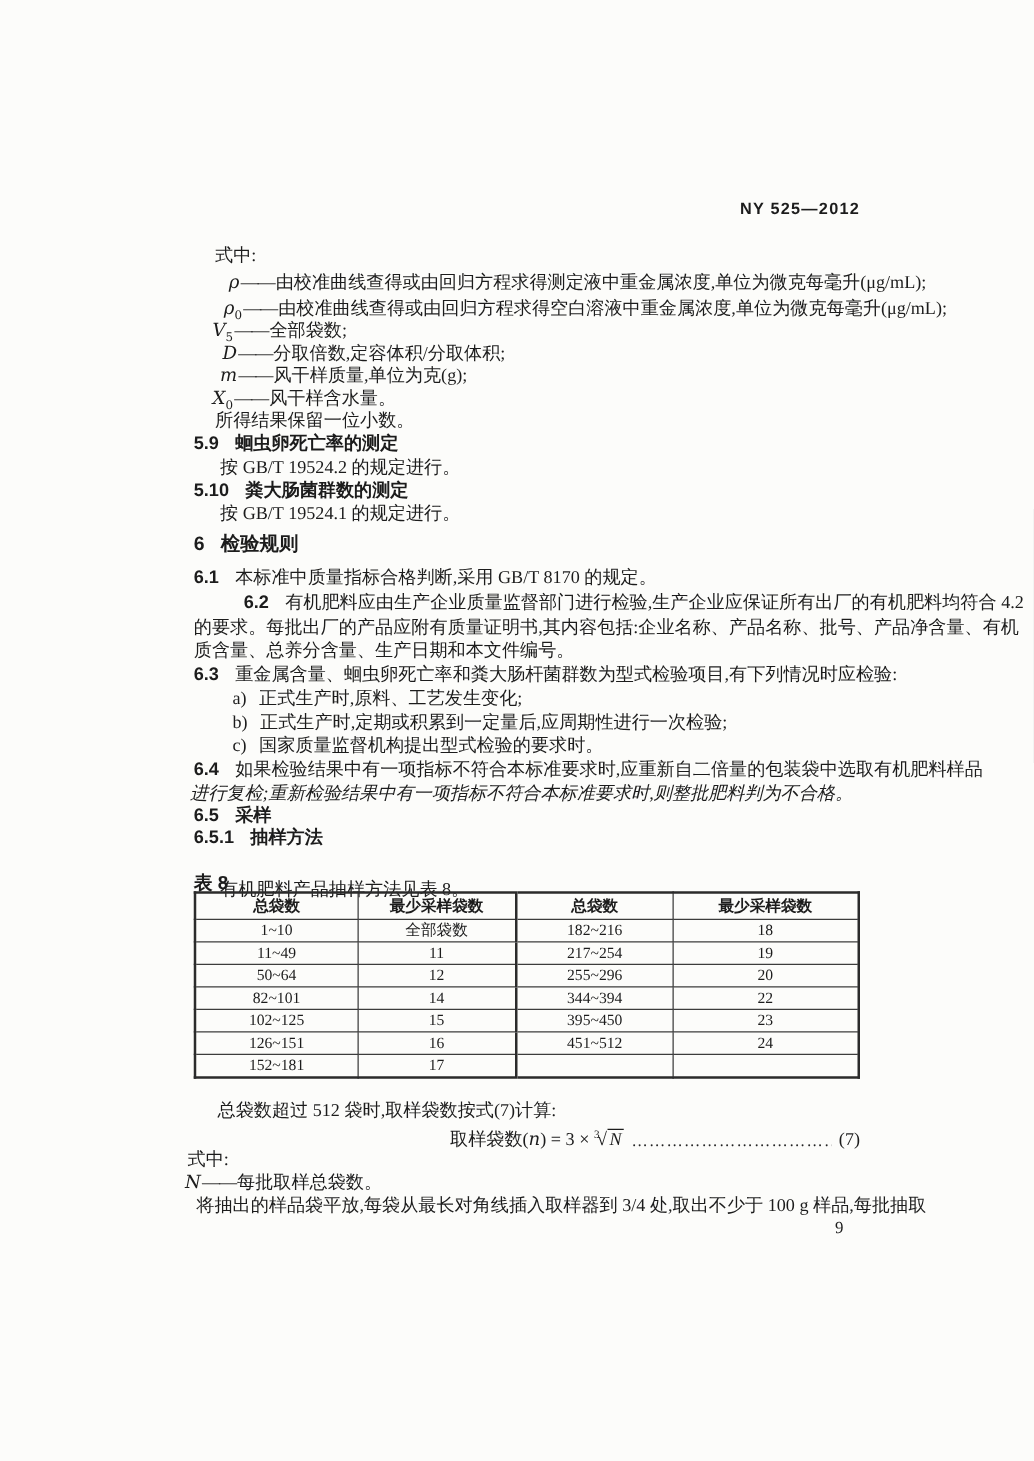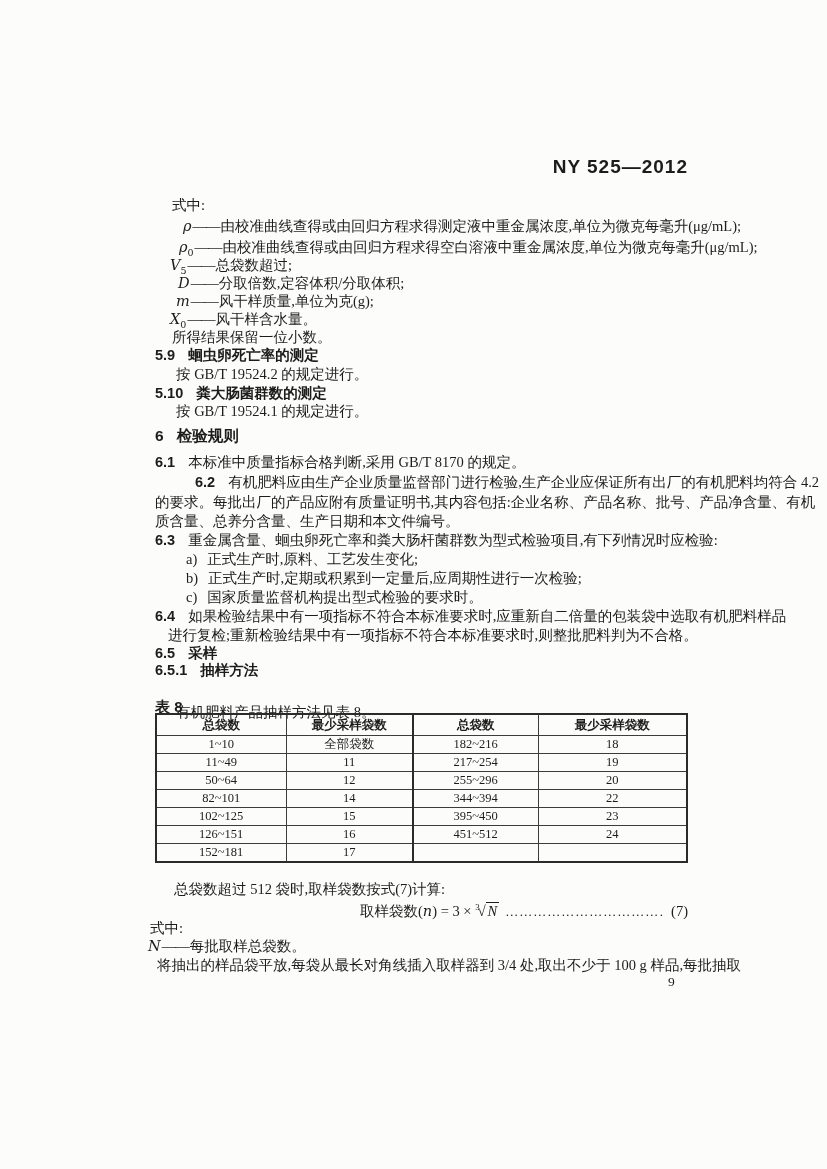--- a/index.html
+++ b/index.html
@@ -9,21 +9,21 @@
     font-family:"Liberation Serif","DejaVu Serif",serif;
     overflow:hidden;
   }
   .ln{position:absolute;white-space:nowrap;font-size:14.5px;line-height:17px;}
   .hei{font-family:"Liberation Sans","DejaVu Sans",sans-serif;font-weight:700;}
   .num{margin-right:13px;}
   .gapsm{margin-right:10px;}
   .sym{font-style:italic;font-family:"DejaVu Serif","Liberation Serif",serif;}
   .sym sub{font-size:9.5px;font-style:normal;}
   .dash{letter-spacing:-1px;margin:0 1px;}
-  .doccode{font-size:19px;letter-spacing:1px;}
+  .doccode{font-size:13px;letter-spacing:1px;}
   .sec6{font-size:15.5px;}
   .caption{width:533px;font-size:15px;}
   table.tbl{
     position:absolute;left:155px;top:713px;width:533px;
     border-collapse:collapse;table-layout:fixed;
     border:2px solid #2b2b2b;font-size:12.5px;
   }
   table.tbl th,table.tbl td{
     border:1px solid #3c3c3c;text-align:center;vertical-align:middle;
     padding:0;height:17px;overflow:hidden;
@@ -57,21 +57,21 @@
 
   <div class="ln" style="top:218px;left:183px;">
     <span class="sym"><span>ρ</span><sub></sub></span><span class="dash">——</span><span>由校准曲线查得或由回归方程求得测定液中重金属浓度,单位为微克每毫升(μg/mL);</span>
   </div>
 
   <div class="ln" style="top:239px;left:179px;">
     <span class="sym"><span>ρ</span><sub>0</sub></span><span class="dash">——</span><span>由校准曲线查得或由回归方程求得空白溶液中重金属浓度,单位为微克每毫升(μg/mL);</span>
   </div>
 
   <div class="ln" style="top:257px;left:170px;">
-    <span class="sym"><span>V</span><sub>5</sub></span><span class="dash">——</span><span>总袋数超过;</span>
+    <span class="sym"><span>V</span><sub>5</sub></span><span class="dash">——</span><span>全部袋数;</span>
   </div>
 
   <div class="ln" style="top:275px;left:178px;">
     <span class="sym"><span>D</span><sub></sub></span><span class="dash">——</span><span>分取倍数,定容体积/分取体积;</span>
   </div>
 
   <div class="ln" style="top:293px;left:176px;">
     <span class="sym"><span>m</span><sub></sub></span><span class="dash">——</span><span>风干样质量,单位为克(g);</span>
   </div>
 
@@ -115,21 +115,21 @@
   <div class="ln" style="top:570px;left:186px;font-family:Liberation Serif, serif;">
     <span class="gapsm">b)</span><span>正式生产时,定期或积累到一定量后,应周期性进行一次检验;</span>
   </div>
   <div class="ln" style="top:589px;left:186px;">
     <span class="gapsm">c)</span><span>国家质量监督机构提出型式检验的要求时。</span>
   </div>
 
   <div class="ln" style="top:608px;left:155px;">
     <span class="hei num">6.4</span><span>如果检验结果中有一项指标不符合本标准要求时,应重新自二倍量的包装袋中选取有机肥料样品</span>
   </div>
-  <div class="ln" style="top:627px;left:168px;">进行复检;重新检验结果中有一项指标不符合本标准要求时,则整批肥料判为不合格。</div>
+  <div class="ln" style="top:627px;left:152px;font-style:italic;">进行复检;重新检验结果中有一项指标不符合本标准要求时,则整批肥料判为不合格。</div>
 
   <div class="ln hei" style="top:645px;left:155px;">
     <span class="num">6.5</span><span>采样</span>
   </div>
   <div class="ln hei" style="top:662px;left:155px;">
     <span class="num">6.5.1</span><span>抽样方法</span>
   </div>
   <div class="ln" style="top:704px;left:176px;">有机肥料产品抽样方法见表 8。</div>
 
   <div class="ln hei caption" style="top:698px;left:155px;">表 8</div>

